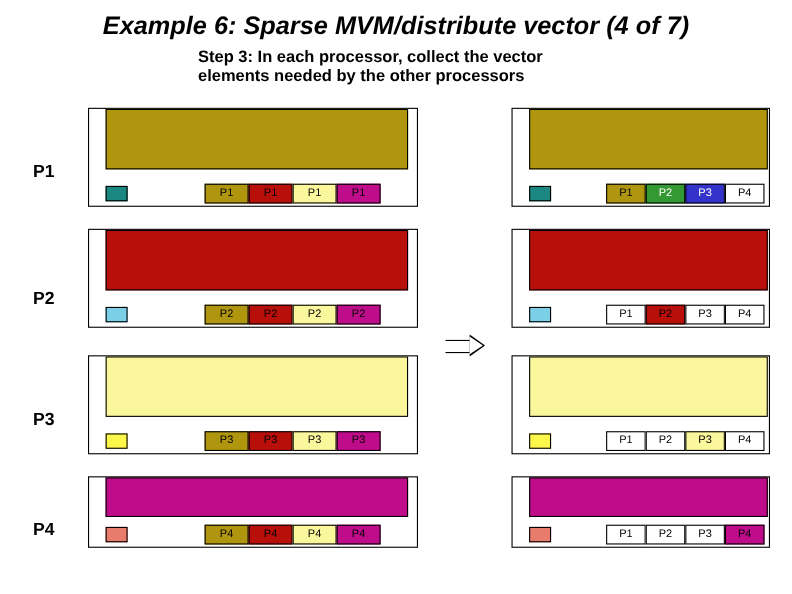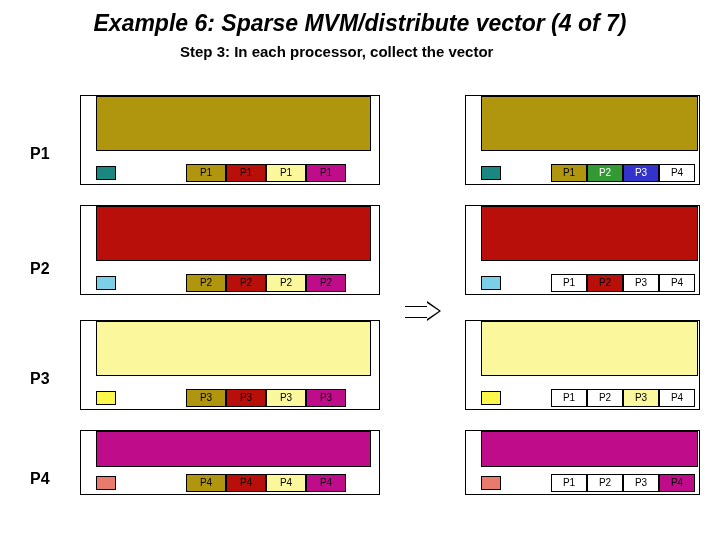--- a/index.html
+++ b/index.html
@@ -17,21 +17,21 @@
     font-weight: bold;
     text-align: center;
     margin-top: 10px;
     margin-bottom: 6px;
     font-style: italic;
   }
   .subtitle {
     font-size: 15px;
     font-weight: bold;
     margin-left: 180px;
-    margin-bottom: 24px;
+    margin-bottom: 9px;
     line-height: 1.2;
   }
   .stage {
     position: relative;
   }
   .row-label {
     position: absolute;
     font-weight: bold;
     font-size: 16px;
   }
@@ -100,20 +100,21 @@
     border-top: 8px solid transparent;
     border-bottom: 8px solid transparent;
   }
 </style>
 </head>
 <body>
 
 <div class="title">Example 6: Sparse MVM/distribute vector (4 of 7)</div>
 <div class="subtitle">
   <span>Step 3: In each processor, collect the vector</span><br>
+  <span>elements needed by the other processors</span>
 </div>
 
 <div class="stage">
 
   <div class="row-label" style="left:30px; top:60px;">P1</div>
 
   <div class="box" style="left:80px; top:10px; width:300px; height:90px;">
     <div class="bigbar olive" style="left:15px; top:0px; width:275px; height:55px;"></div>
     <div class="chip teal" style="left:15px; top:70px;"></div>
     <div class="seg olive" style="left:105px; top:68px; width:40px;">P1</div>

